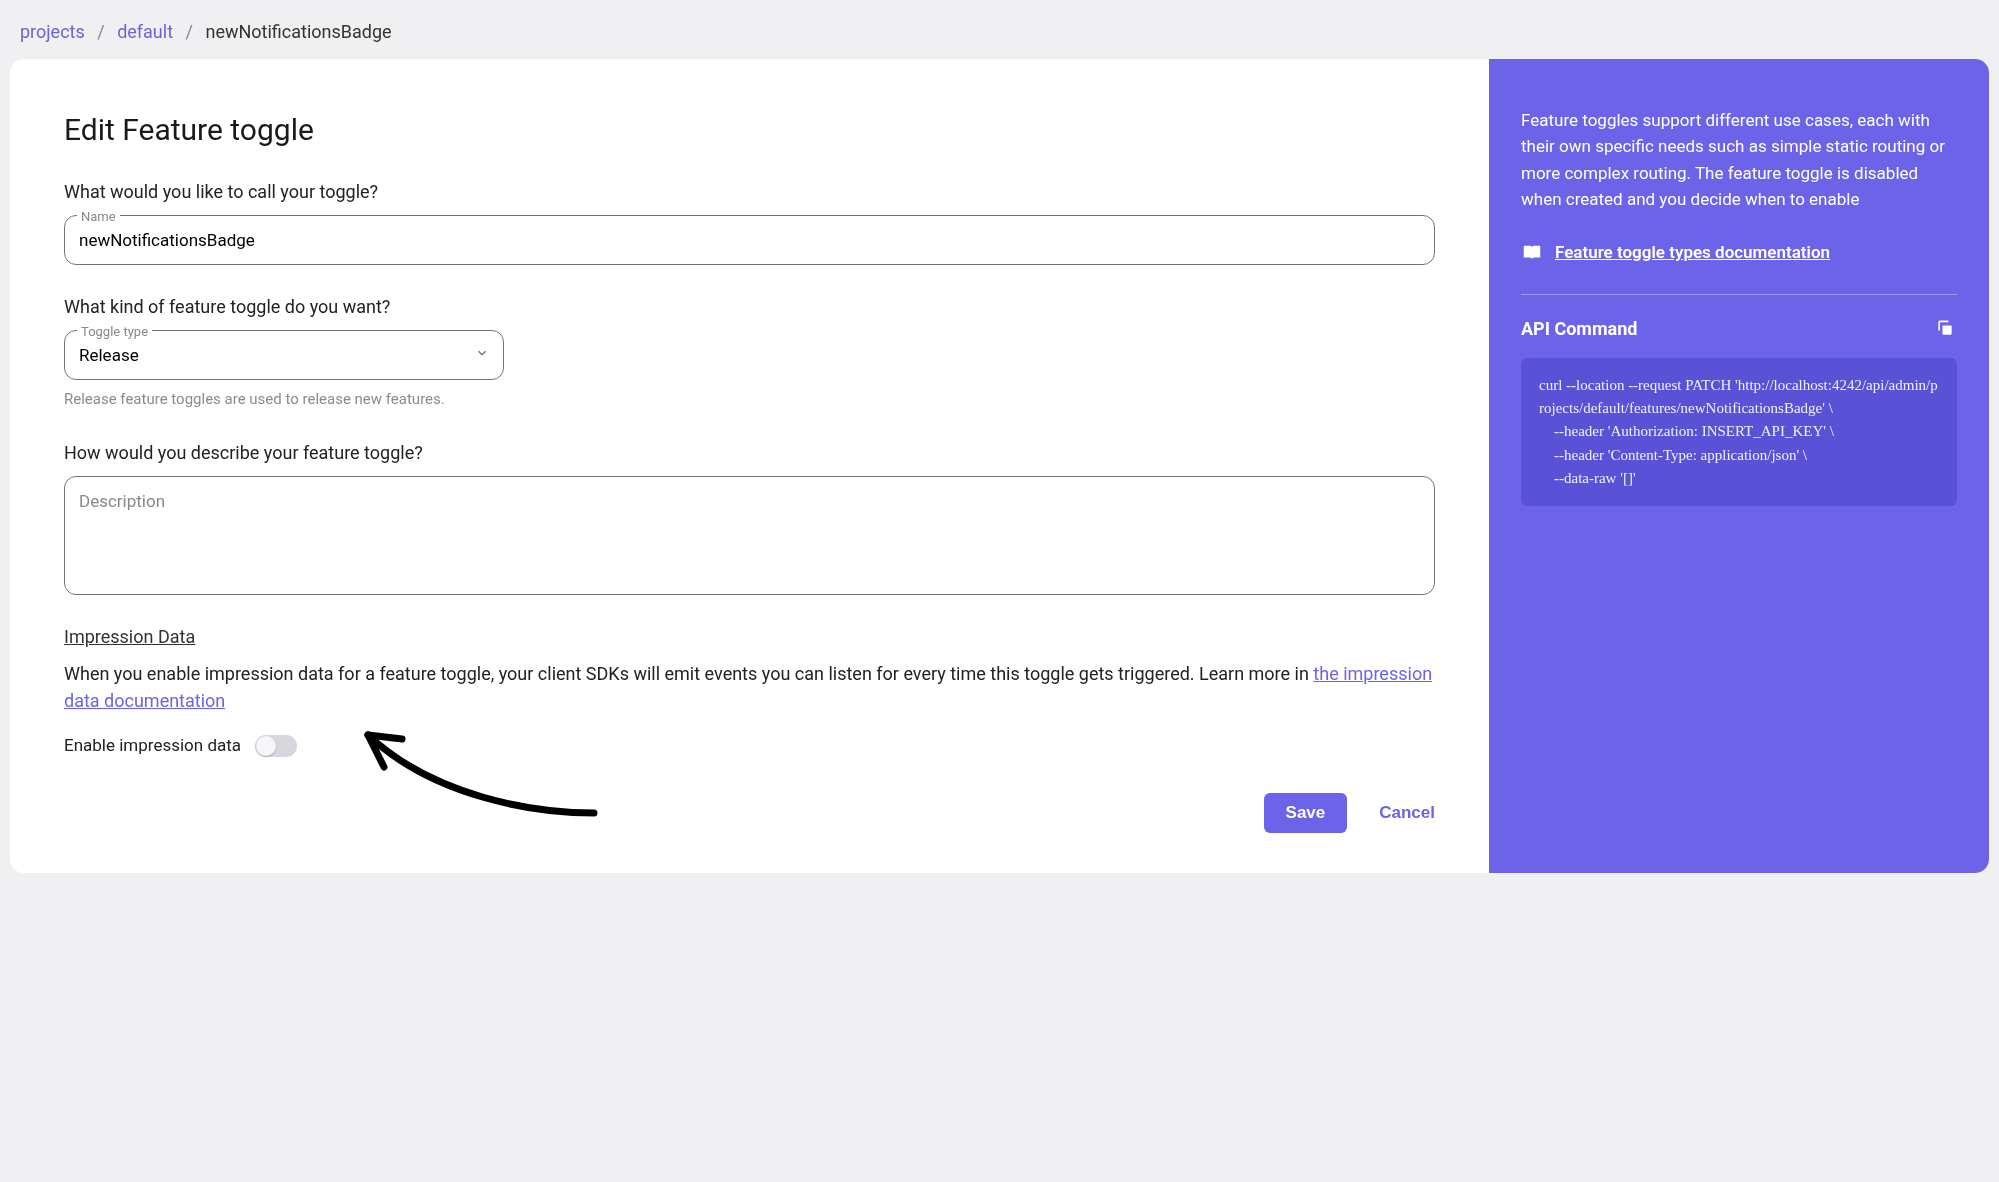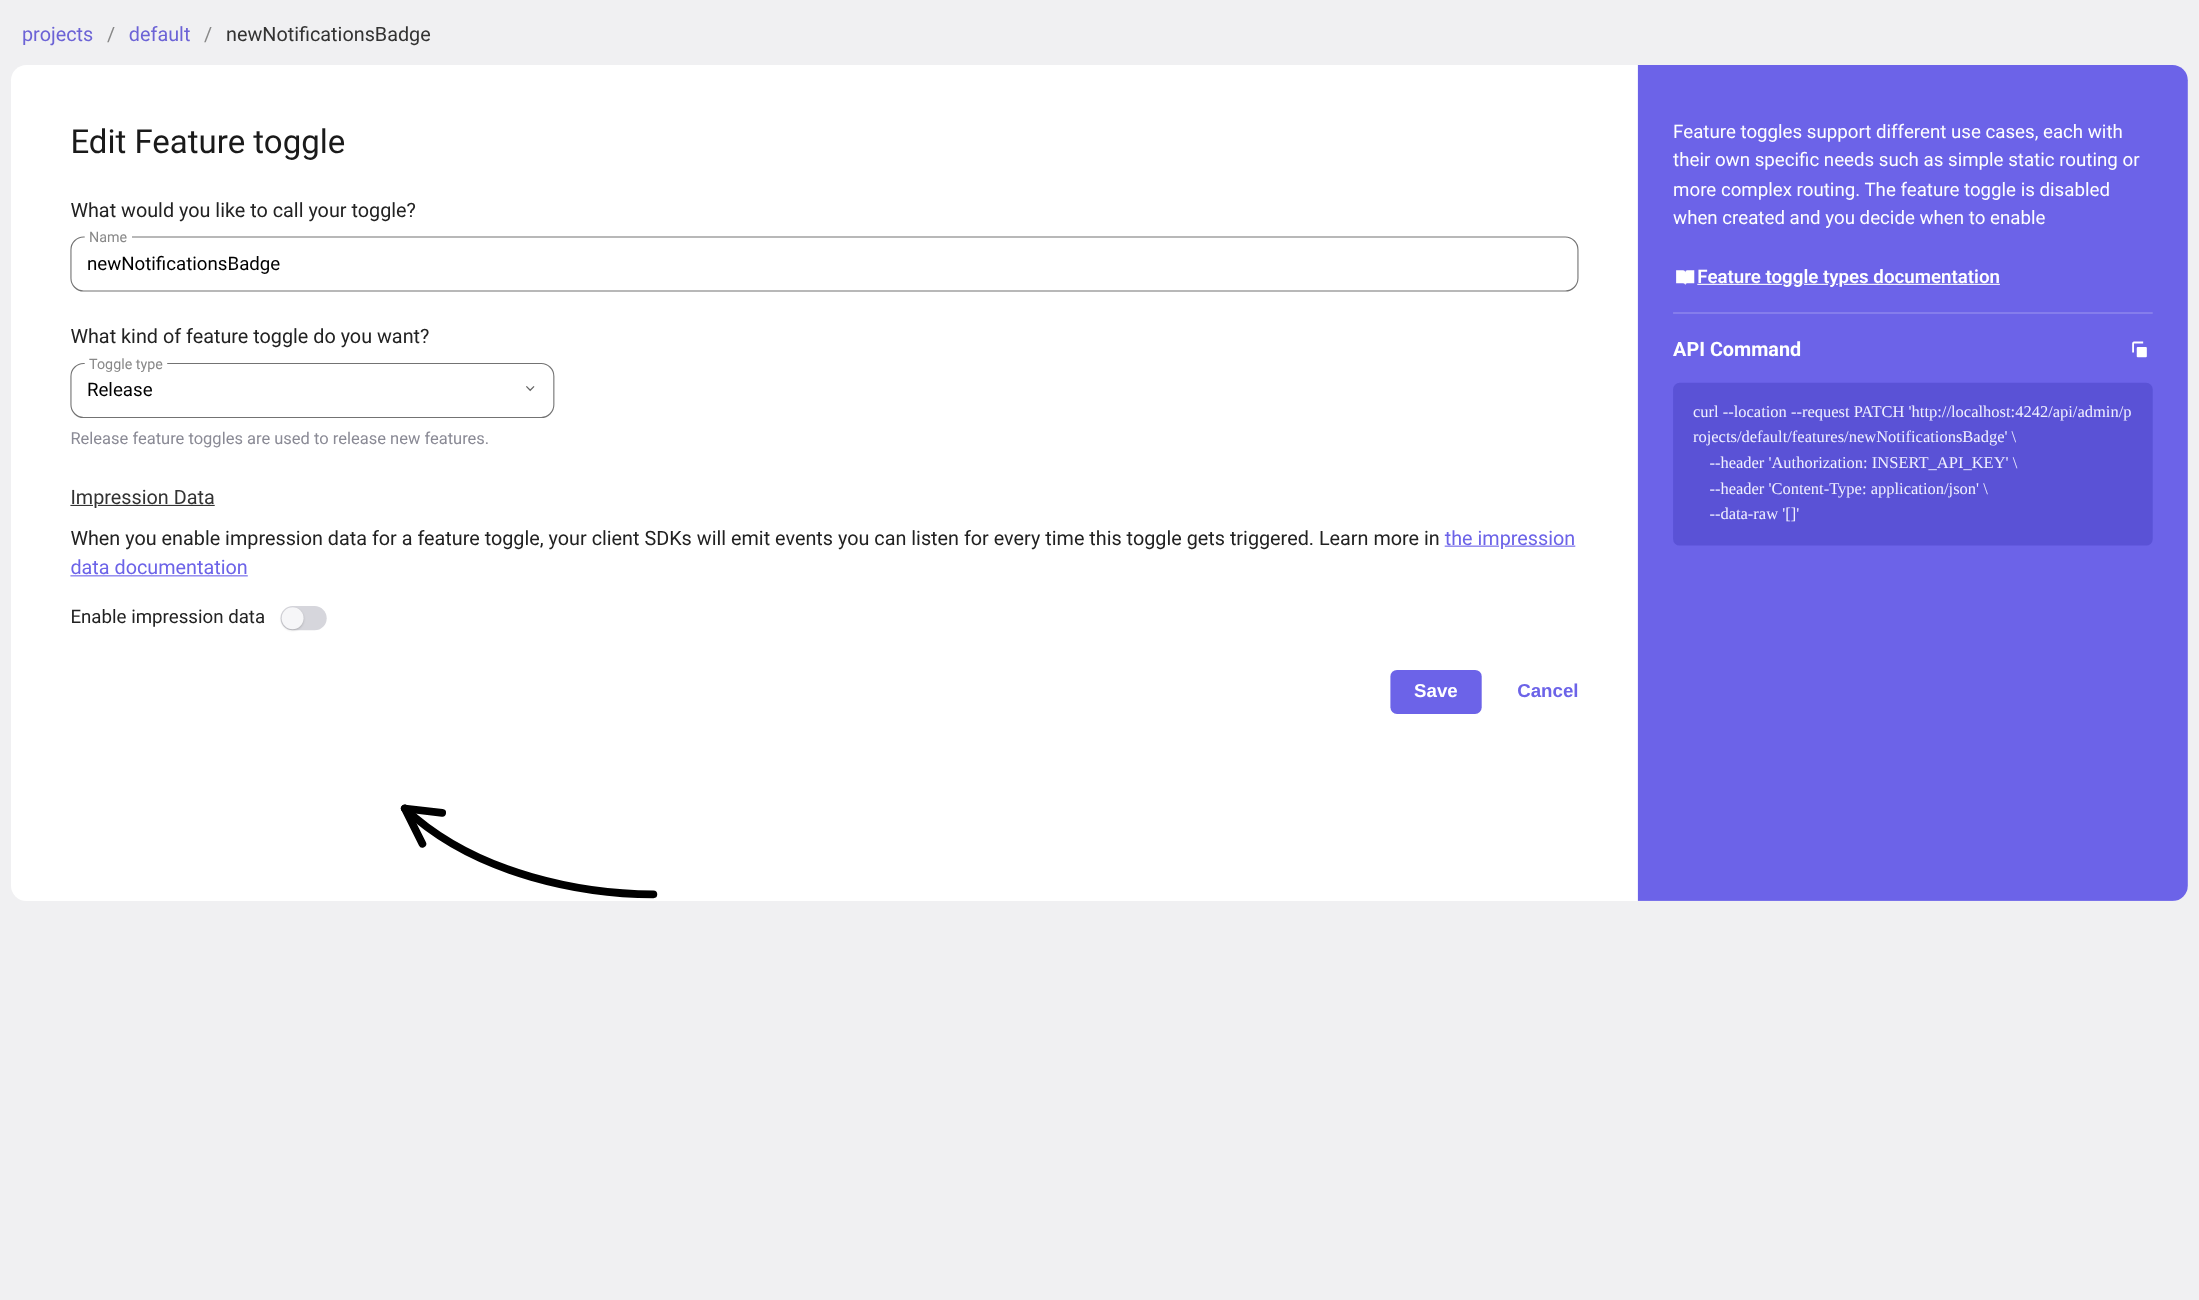--- a/index.html
+++ b/index.html
@@ -176,21 +176,22 @@
     font-size: 17px;
     font-weight: 600;
     cursor: pointer;
   }
 
   
   .sidebar p.intro { line-height: 1.55; margin-bottom: 28px; }
   .doc-link-row {
     display: flex;
     align-items: center;
-    margin-bottom: 18px;
+    gap: 12px;
+    margin-bottom: 28px;
   }
   .doc-link-row a { color: #fff; text-decoration: underline; font-weight: 600; }
   .divider { border-top: 1px solid rgba(255,255,255,.35); margin: 10px 0 20px 0; }
   .api-header {
     display: flex;
     justify-content: space-between;
     align-items: center;
     margin-bottom: 16px;
   }
   .api-header h3 { font-size: 18px; font-weight: 700; }
@@ -241,20 +242,26 @@
           </select>
           <span class="chevron">
             <svg width="14" height="14" viewBox="0 0 24 24" fill="none" stroke="currentColor" stroke-width="2">
                 <polyline points="6 9 12 15 18 9"></polyline>
               </svg>
           </span>
         </div>
         <div class="hint">Release feature toggles are used to release new features.</div>
       </div>
 
+      <div class="field">
+        <div class="field-question">How would you describe your feature toggle?</div>
+        <div class="float-field desc-field">
+          <textarea class="desc-area" placeholder="Description" style=""></textarea>
+        </div>
+      </div>
 
       <div class="field">
         <div class="section-label">Impression Data</div>
         <p class="impression-desc">
           <span>When you enable impression data for a feature toggle, your client SDKs will emit events you can listen for every time this toggle gets triggered. Learn more in </span><a href="#">the impression data documentation</a>
         </p>
         <div class="switch-row">
           <span class="sw-label">Enable impression data</span>
           <div class="switch">
             <div class="knob"></div>

